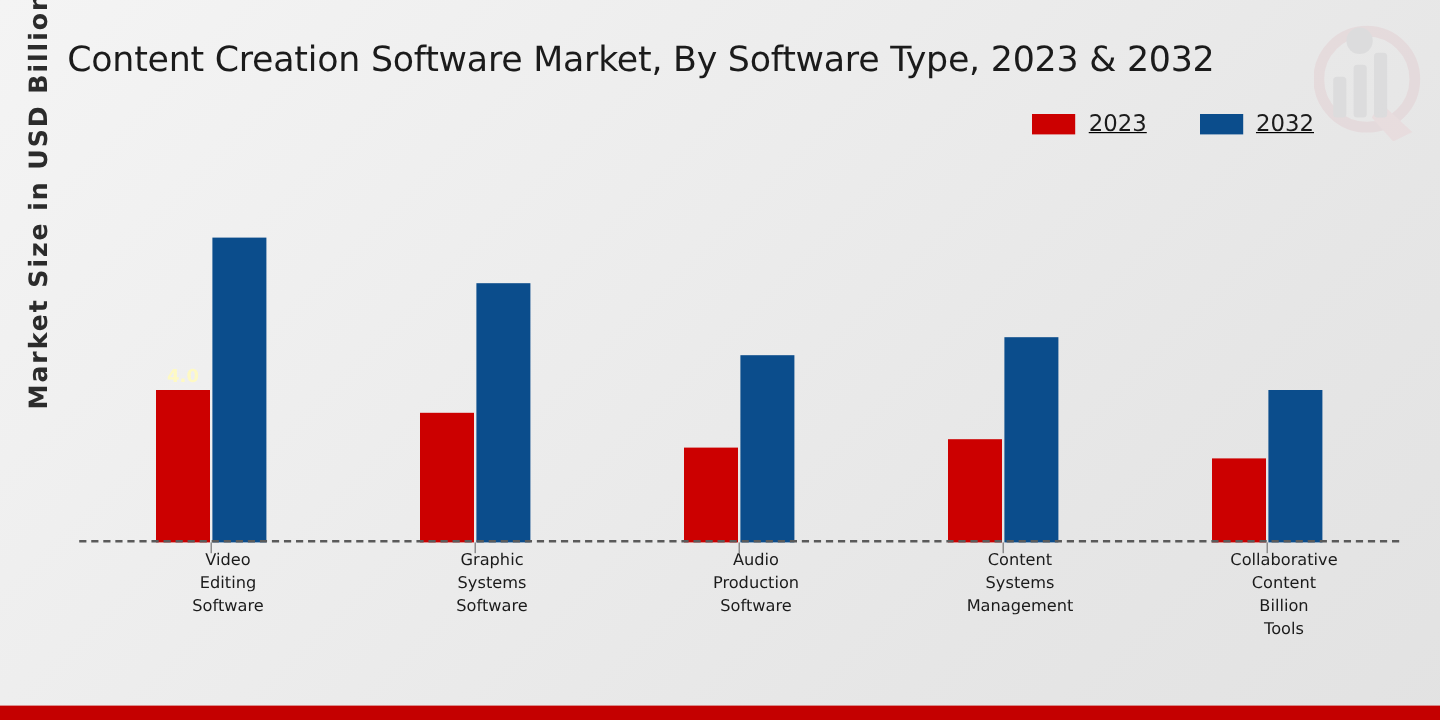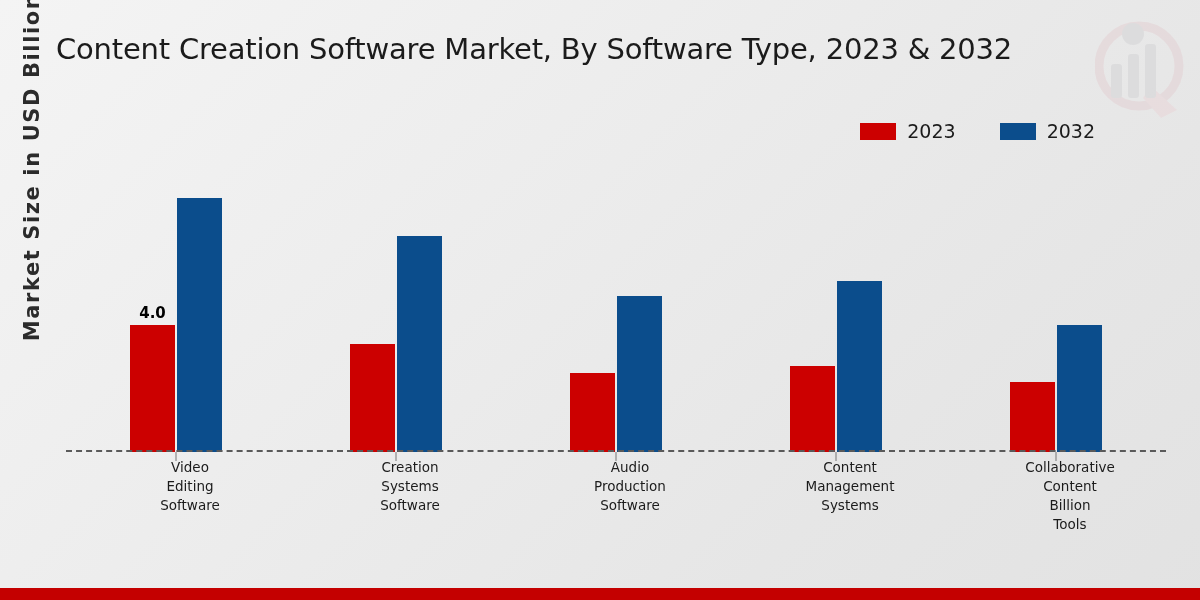--- a/index.html
+++ b/index.html
@@ -45,24 +45,25 @@
     color: #1b1b1b;
     letter-spacing: -0.2px;
     white-space: nowrap;
     font-family: "DejaVu Sans", sans-serif;
   }
 
   
   .legend {
     position: absolute;
     right: 150px;
-    top: 120px;
+    top: 92px;
     display: flex;
     align-items: center;
     gap: 44px;
+    text-decoration: underline;
   }
   .legend-item {
     display: flex;
     align-items: center;
     gap: 11px;
   }
   .legend-swatch {
     width: 36px;
     height: 17px;
     display: block;
@@ -136,21 +137,21 @@
   .bar.s2023 { background: #cc0000; }
   .bar.s2032 { background: #0b4d8c; }
   .bar-value {
     position: absolute;
     bottom: 100%;
     left: 50%;
     transform: translateX(-50%);
     margin-bottom: 3px;
     font-size: 15px;
     font-weight: bold;
-    color: #000000;
+    color: #fef9c3;
     white-space: nowrap;
     font-family: "DejaVu Sans", sans-serif;
   }
   .tick {
     position: absolute;
     bottom: -9px;
     left: 50%;
     width: 1px;
     height: 9px;
     background: #777777;
@@ -257,33 +258,33 @@
     <div class="baseline"></div>
   </div>
 
   <div class="cats" id="cat-labels">
       <div class="cat">
         <span>Video</span>
         <span>Editing</span>
         <span>Software</span>
       </div>
       <div class="cat">
-        <span>Creation</span>
+        <span>Graphic</span>
         <span>Systems</span>
         <span>Software</span>
       </div>
       <div class="cat">
         <span>Audio</span>
         <span>Production</span>
         <span>Software</span>
       </div>
       <div class="cat">
         <span>Content</span>
+        <span>Systems</span>
         <span>Management</span>
-        <span>Systems</span>
       </div>
       <div class="cat">
         <span>Collaborative</span>
         <span>Content</span>
         <span>Billion</span>
         <span>Tools</span>
       </div>
     </div>
 
   <div class="footer-bar"></div>

